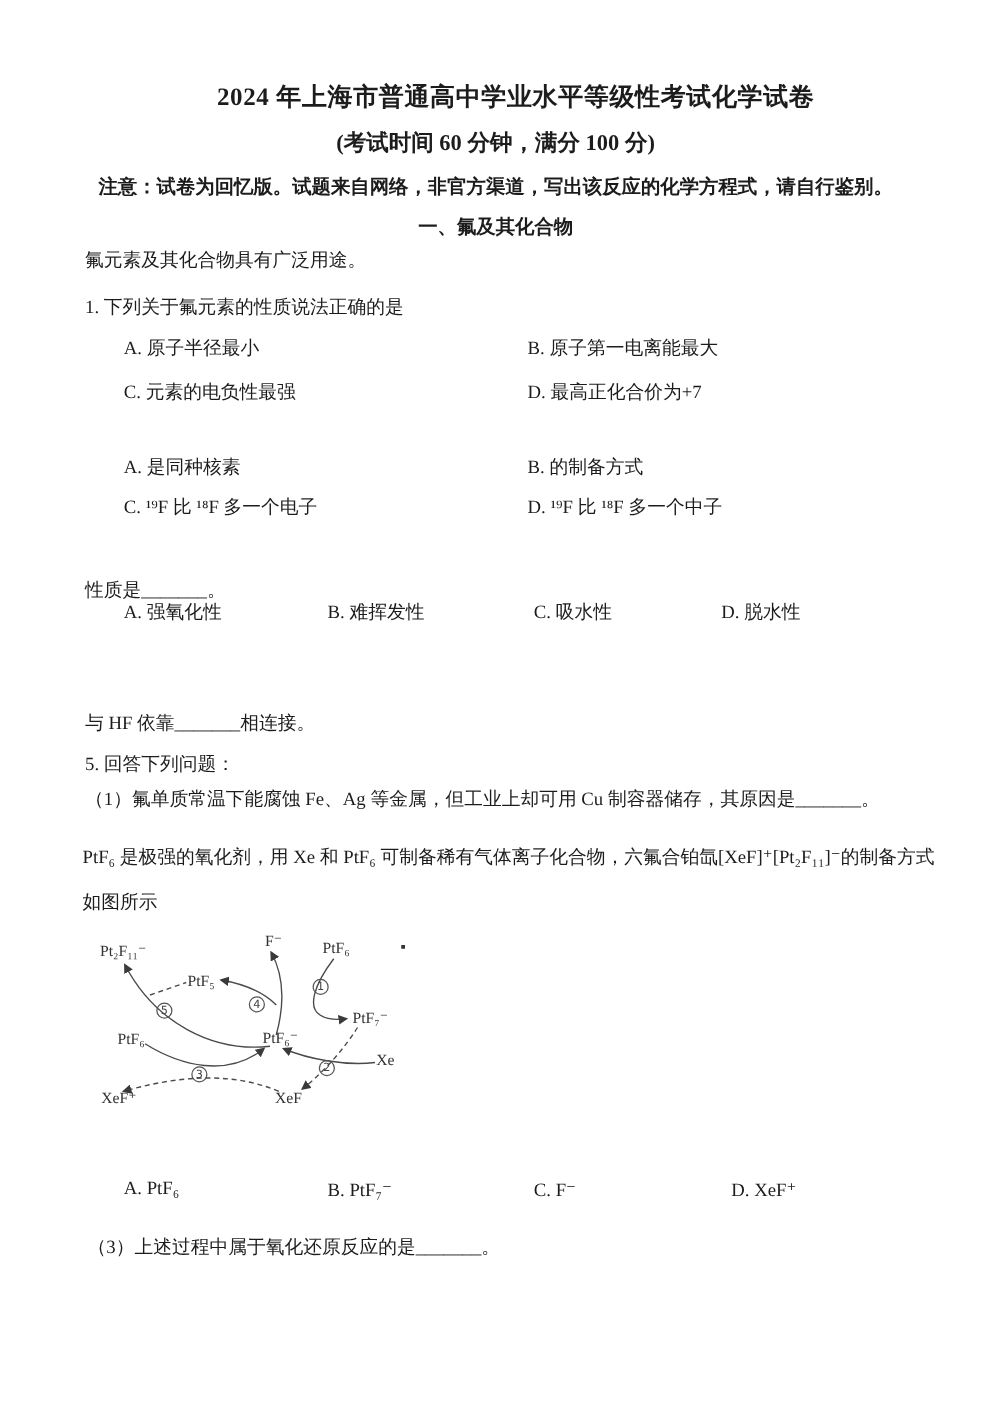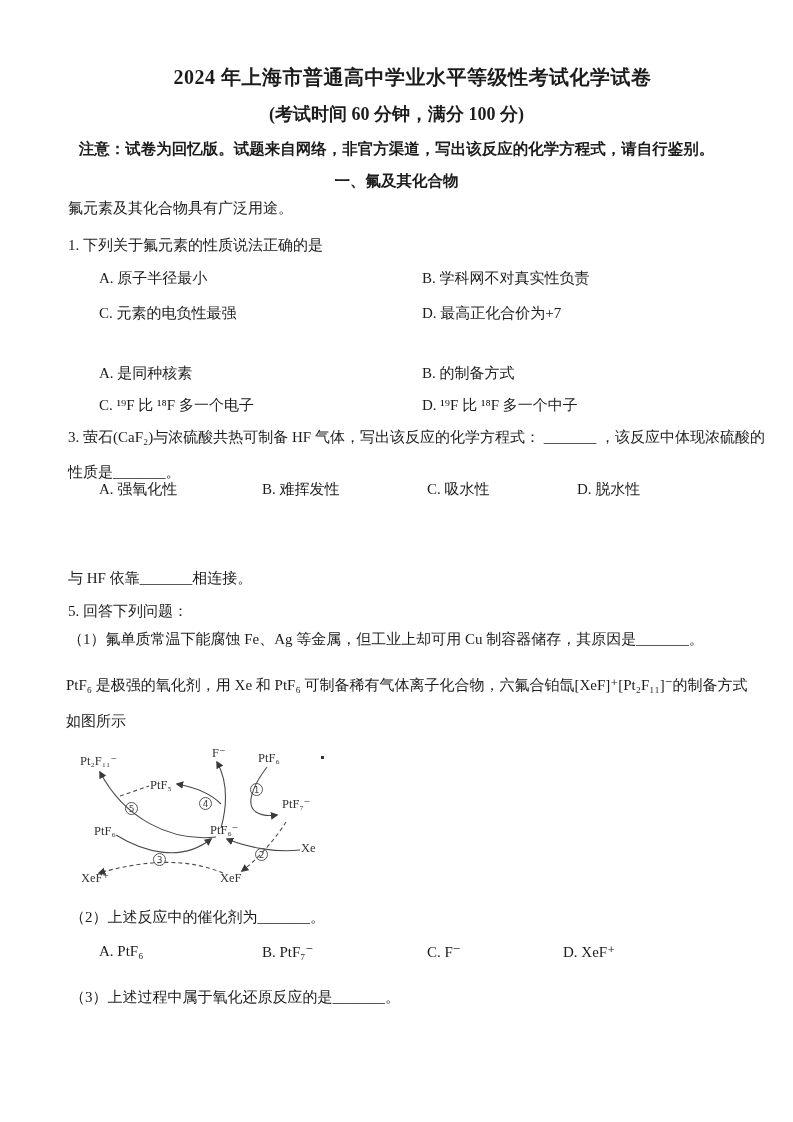--- a/index.html
+++ b/index.html
@@ -33,37 +33,36 @@
   <div class="t title">2024 年上海市普通高中学业水平等级性考试化学试卷</div>
   <div class="t subtitle">(考试时间 60 分钟，满分 100 分)</div>
   <div class="t notice">注意：试卷为回忆版。试题来自网络，非官方渠道，写出该反应的化学方程式，请自行鉴别。</div>
   <div class="t section">一、氟及其化合物</div>
 
   <div class="line" style="top:199px">氟元素及其化合物具有广泛用途。</div>
 
   <div class="line" style="top:236px">1. 下列关于氟元素的性质说法正确的是</div>
   <div class="row" style="top:269px">
     <span class="col" style="left:72px">A. 原子半径最小</span>
-    <span class="col" style="left:395px">B. 学科网不对真实性负责</span>
+    <span class="col" style="left:395px">B. 原子第一电离能最大</span>
   </div>
   <div class="row" style="top:304px">
     <span class="col" style="left:72px">C. 元素的电负性最强</span>
     <span class="col" style="left:395px">D. 最高正化合价为+7</span>
   </div>
 
   <div class="row" style="top:364px">
     <span class="col" style="left:72px">A. 是同种核素</span>
     <span class="col" style="left:395px">B. 的制备方式</span>
   </div>
   <div class="row" style="top:396px">
     <span class="col" style="left:72px">C. ¹⁹F 比 ¹⁸F 多一个电子</span>
     <span class="col" style="left:395px">D. ¹⁹F 比 ¹⁸F 多一个中子</span>
   </div>
 
-  <div class="line" style="top:428px">3. 萤石(CaF₂)与浓硫酸共热可制备 HF 气体，写出该反应的化学方程式： _______ ，该反应中体现浓硫酸的</div>
   <div class="line" style="top:463px">性质是_______。</div>
   <div class="row" style="top:480px">
     <span class="col" style="left:72px">A. 强氧化性</span>
     <span class="col" style="left:235px">B. 难挥发性</span>
     <span class="col" style="left:400px">C. 吸水性</span>
     <span class="col" style="left:550px">D. 脱水性</span>
   </div>
 
   <div class="line" style="top:569px">与 HF 依靠_______相连接。</div>
 
@@ -88,36 +87,35 @@
         <path d="M 230 110 C 206 113, 176 107, 157 99" marker-end="url(#ah)"></path>
         <path d="M 216 82 C 206 98, 190 117, 172 131" stroke-dasharray="4 3" marker-end="url(#ah)"></path>
         <path d="M 46 95 C 75 113, 112 122, 141 99" marker-end="url(#ah)"></path>
         <path d="M 153 133 C 112 116, 68 122, 29 133" stroke-dasharray="4 3" marker-end="url(#ah)"></path>
       </g>
     </svg>
     <span class="fnode" style="left:10px;top:13px">Pt₂F₁₁⁻</span>
     <span class="fnode" style="left:142px;top:5px">F⁻</span>
     <span class="fnode" style="left:188px;top:11px">PtF₆</span>
     <span class="fnode" style="left:80px;top:38px">PtF₅</span>
-    <span class="fnode" style="left:212px;top:56px">PtF₇⁻</span>
+    <span class="fnode" style="left:212px;top:66px">PtF₇⁻</span>
     <span class="fnode" style="left:24px;top:84px">PtF₆</span>
     <span class="fnode" style="left:140px;top:82px">PtF₆⁻</span>
     <span class="fnode" style="left:231px;top:101px">Xe</span>
     <span class="fnode" style="left:11px;top:130px">XeF⁺</span>
     <span class="fnode" style="left:150px;top:131px">XeF</span>
     <span class="circ" style="left:180px;top:43px">1</span>
     <span class="circ" style="left:185px;top:108px">2</span>
     <span class="circ" style="left:83px;top:113px">3</span>
     <span class="circ" style="left:129px;top:57px">4</span>
     <span class="circ" style="left:55px;top:62px">5</span>
     <span class="fdot"></span>
   </div>
 
-  <div class="line" style="top:908px;left:70px">（2）上述反应中的催化剂为_______。</div>
   <div class="row" style="top:943px">
     <span class="col" style="left:72px">A. PtF₆</span>
     <span class="col" style="left:235px">B. PtF₇⁻</span>
     <span class="col" style="left:400px">C. F⁻</span>
-    <span class="col" style="left:536px">D. XeF⁺</span>
+    <span class="col" style="left:558px">D. XeF⁺</span>
   </div>
   <div class="line" style="top:988px;left:70px">（3）上述过程中属于氧化还原反应的是_______。</div>
 
 </div>
 
 </body></html>

